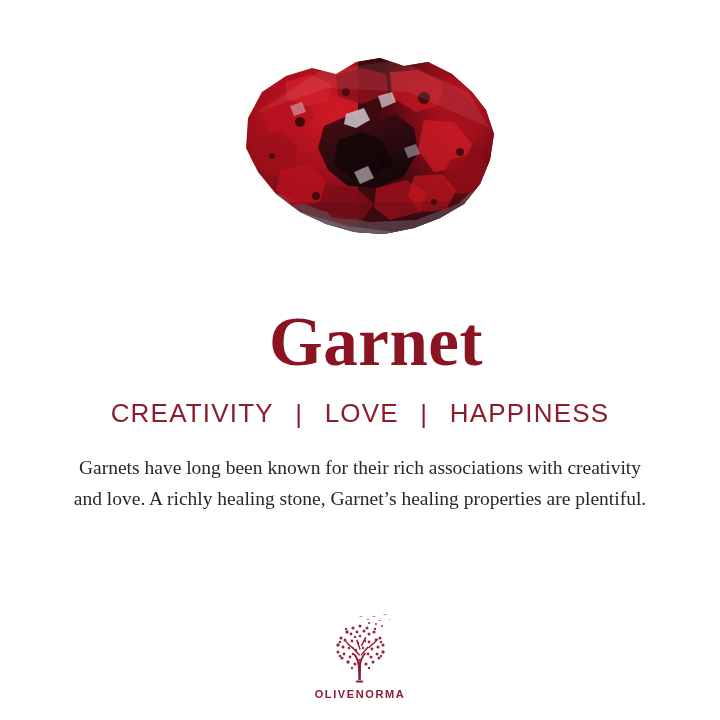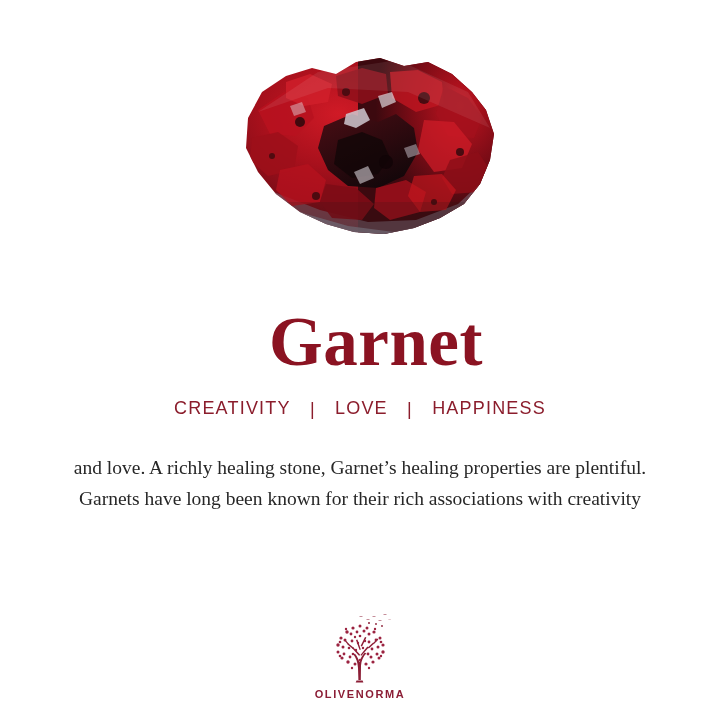--- a/index.html
+++ b/index.html
@@ -60,21 +60,21 @@
   }
 
   
   .keywords {
     position: absolute;
     top: 398px;
     left: 0;
     width: 720px;
     text-align: center;
     font-family: "Liberation Sans", "DejaVu Sans", sans-serif;
-    font-size: 18px;
+    font-size: 26px;
     font-weight: 300;
     color: #8b1d2c;
     letter-spacing: 1.2px;
     white-space: nowrap;
   }
   .keywords .kw { display: inline-block; }
   .keywords .sep {
     display: inline-block;
     color: #8b1d2c;
     padding: 0 13px;
@@ -203,22 +203,22 @@
 
   <div class="keywords">
     <span class="kw">CREATIVITY</span>
     <span class="sep">|</span>
     <span class="kw">LOVE</span>
     <span class="sep">|</span>
     <span class="kw">HAPPINESS</span>
   </div>
 
   <div class="body-copy">
+    <span class="line">Garnets have long been known for their rich associations with creativity</span>
     <span class="line">and love. A richly healing stone, Garnet’s healing properties are plentiful.</span>
-    <span class="line">Garnets have long been known for their rich associations with creativity</span>
   </div>
 
   <div class="logo-block">
     <svg class="logo-mark" viewBox="0 0 76 72" xmlns="http://www.w3.org/2000/svg">
       <g fill="#8b1d35">
 
         <path d="M36.4,68 L36.0,56 C35.6,50 34.0,46 31.5,42.5 L33.0,41.8 C35.2,44.6 36.6,47.2 37.4,50.2 C38.4,46.6 40.2,43.4 42.8,40.6 L44.2,41.6 C41.0,45.0 39.4,48.6 39.0,53.4 L38.8,68 Z"></path>
         <path d="M34.5,68.6 L40.6,68.6 L41.4,70.4 L33.7,70.4 Z"></path>
 
         <path d="M37.2,44 L30.0,36 L31.2,35.2 L38.0,42.4 Z"></path>

